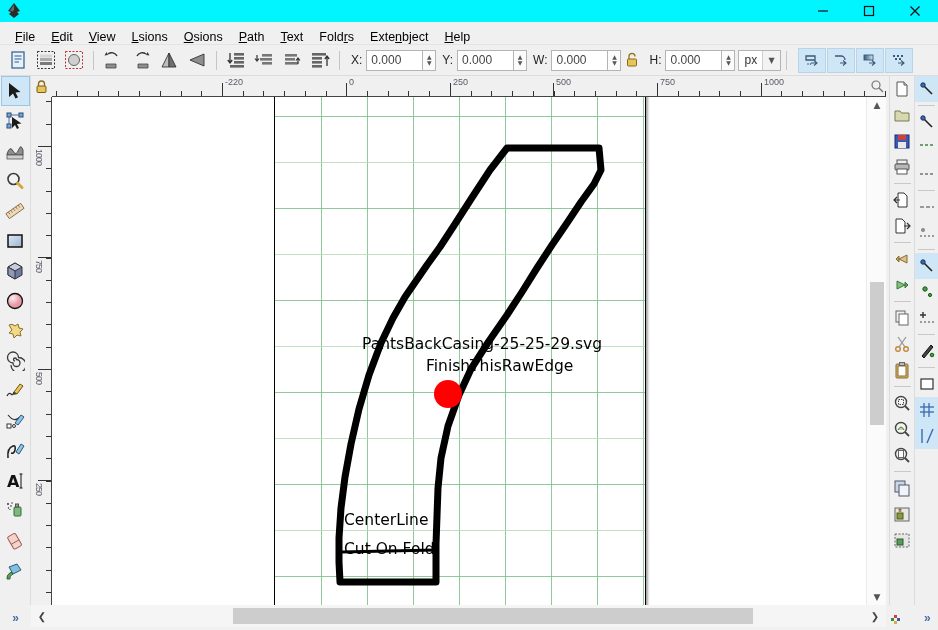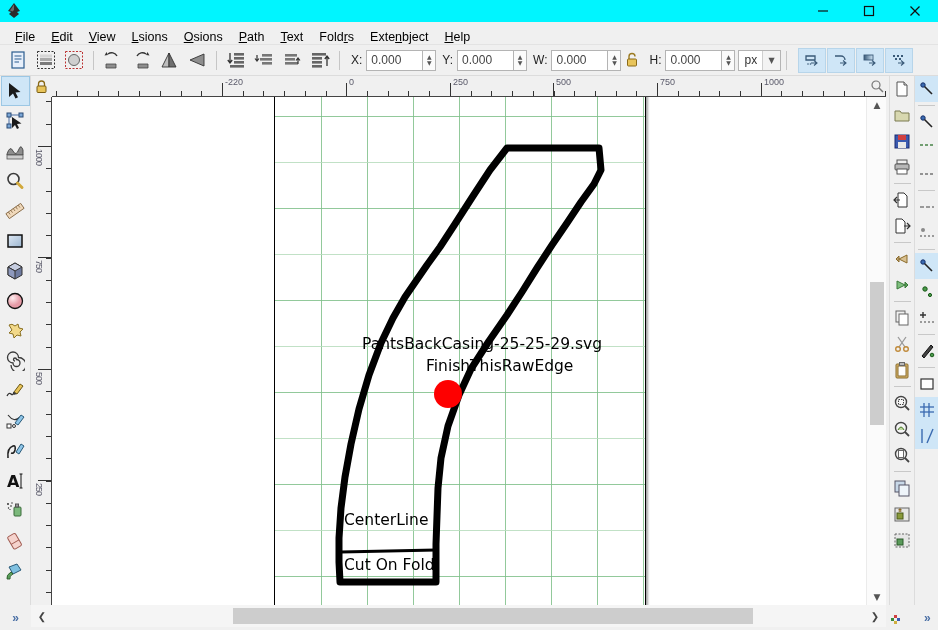--- a/index.html
+++ b/index.html
@@ -722,21 +722,21 @@
                    L64 470 L64 446 L66 416 L70 385 L76 352 L84 317
                    L94 283 L106 251 L118 226 L130 205
                    L141 189 L152 173 L165 155 L180 132 L198 104 L215 78 Z" fill="none" stroke="#000000" stroke-width="7" stroke-linejoin="round" stroke-linecap="round"></path>
 
           <line x1="66" y1="460" x2="161" y2="458" stroke="#000000" stroke-width="3"></line>
         </svg>
 
         <div class="txt-label" style="left:87px; top:243px;">PantsBackCasing-25-25-29.svg</div>
         <div class="txt-label" style="left:151px; top:265px;">FinishThisRawEdge</div>
         <div class="txt-label" style="left:69px; top:419px;">CenterLine</div>
-        <div class="txt-label" style="left:69px; top:464px;">Cut On Fold</div>
+        <div class="txt-label" style="left:69px; top:448px;">Cut On Fold</div>
 
         <div class="red-dot" style="left:159px; top:288px;"></div>
       </div>
     </div>
   </div>
 
   <div class="vscroll">
     <div class="arrow-up">▲</div>
     <div class="thumb"></div>
     <div class="arrow-dn">▼</div>

